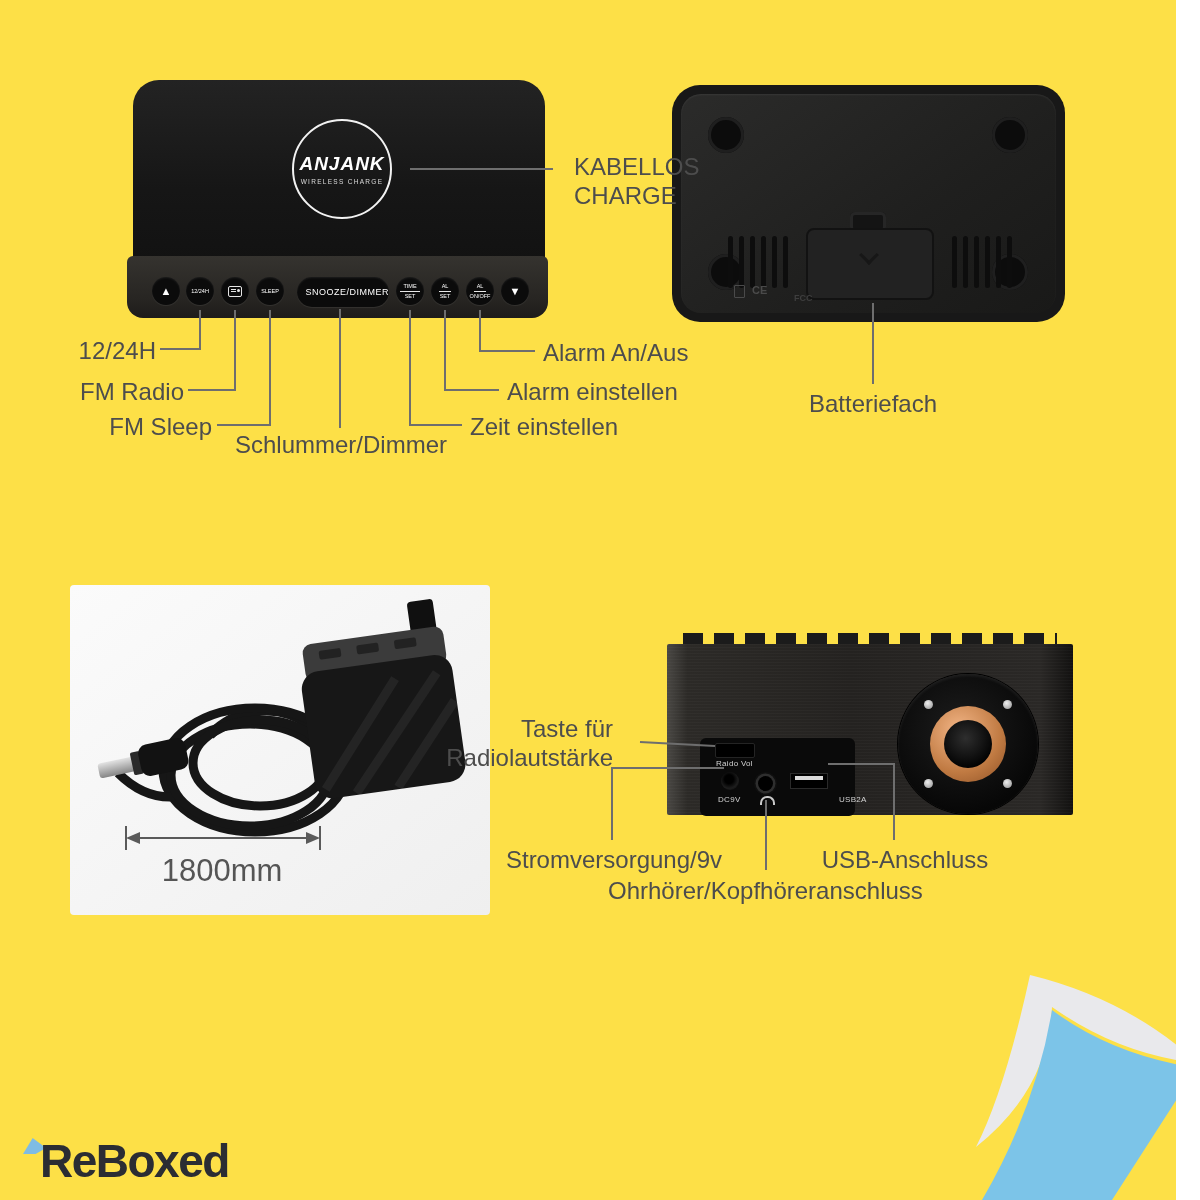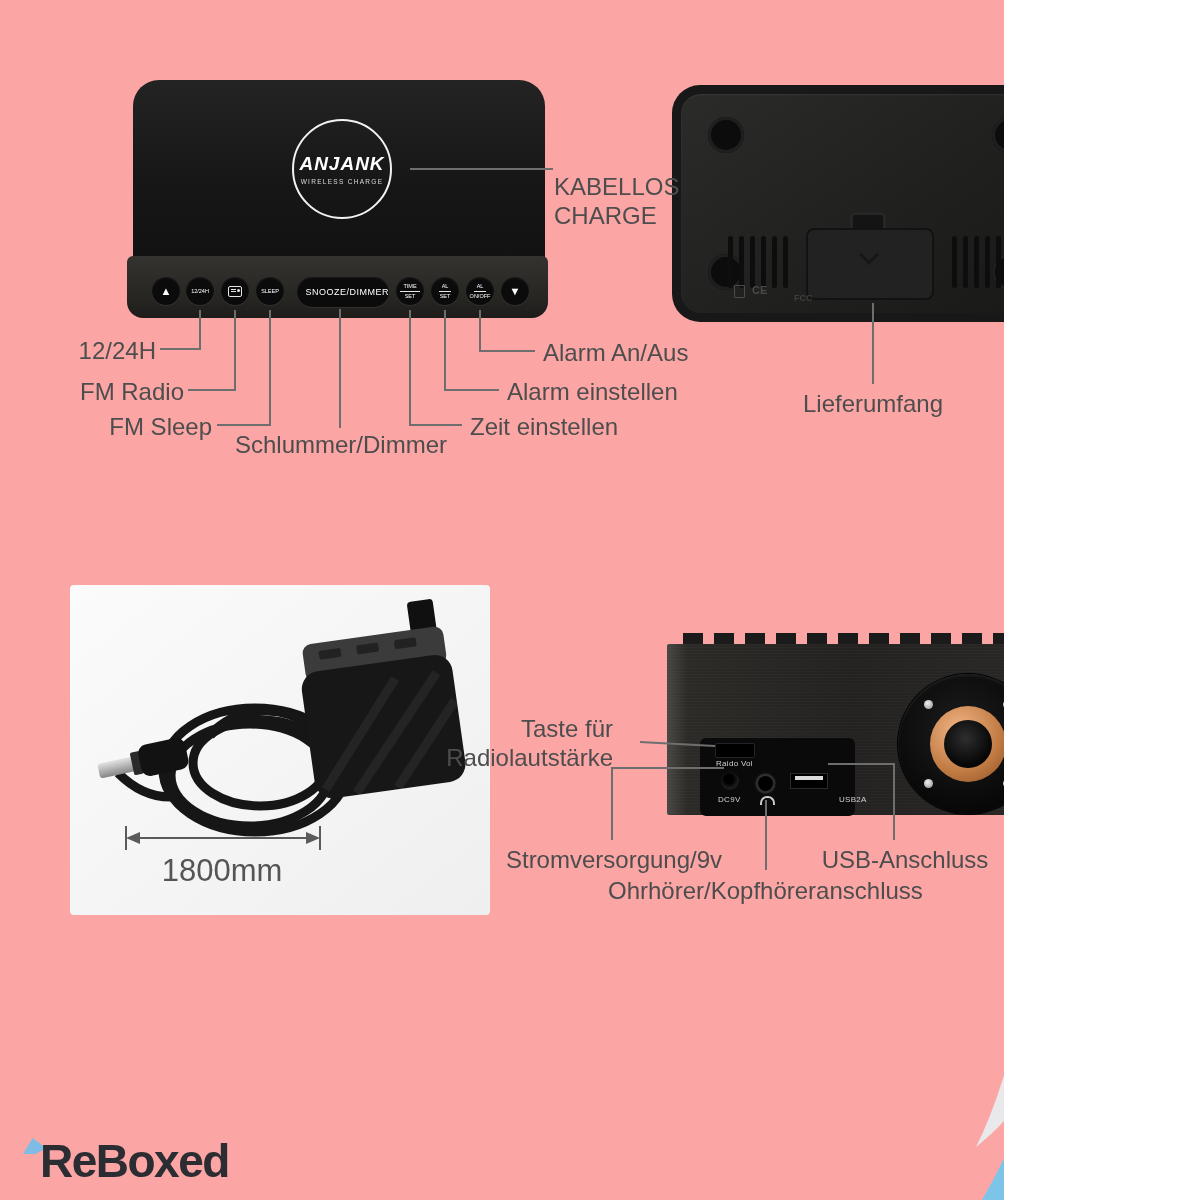--- a/index.html
+++ b/index.html
@@ -1,16 +1,16 @@
 <!DOCTYPE html>
 <html><head>
 <meta charset="utf-8">
 <style>
   html,body{margin:0;padding:0;background:#fff;}
-  .canvas{position:relative;width:1004px;height:1200px;background:#fca5a5;overflow:hidden;
+  .canvas{position:relative;width:1176px;height:1200px;background:#fde047;overflow:hidden;
           font-family:"Liberation Sans",sans-serif;}
   .abs{position:absolute;}
   
   .ann{position:absolute;font-size:24px;color:#4d4d4d;line-height:1.22;white-space:nowrap;}
   .ann.r{text-align:right;}
   .ann.c{text-align:center;}
   
   .front-body{position:absolute;left:133px;top:80px;width:412px;height:182px;
               background:linear-gradient(180deg,#232323,#161616 60%,#121212);
               border-radius:26px 26px 4px 4px;}
@@ -251,33 +251,33 @@
       <polyline points="445,310 445,390 499,390"></polyline>
       <polyline points="480,310 480,351 535,351"></polyline>
       <polyline points="873,303 873,384"></polyline>
       <polyline points="640,742 715,746"></polyline>
       <polyline points="724,768 612,768 612,840"></polyline>
       <polyline points="766,800 766,870"></polyline>
       <polyline points="828,764 894,764 894,840"></polyline>
     </g>
   </svg>
 
-  <div class="ann" style="left:554px;top:152px;margin-top:20px;">
+  <div class="ann" style="left:574px;top:152px;">
     <div>KABELLOS</div>
     <div>CHARGE</div>
   </div>
   <div class="ann r" style="left:62px;top:336px;width:94px;">12/24H</div>
   <div class="ann r" style="left:60px;top:377px;width:124px;">FM Radio</div>
   <div class="ann r" style="left:85px;top:412px;width:127px;">FM Sleep</div>
   <div class="ann c" style="left:235px;top:430px;width:210px;">Schlummer/Dimmer</div>
   <div class="ann" style="left:470px;top:412px;">Zeit einstellen</div>
   <div class="ann" style="left:507px;top:377px;">Alarm einstellen</div>
   <div class="ann" style="left:543px;top:338px;">Alarm An/Aus</div>
 
-  <div class="ann c" style="left:723px;top:389px;width:300px;">Lieferumfang</div>
+  <div class="ann c" style="left:723px;top:389px;width:300px;">Batteriefach</div>
 
   <div class="ann r" style="left:413px;top:714px;width:200px;">
     <div>Taste für</div>
     <div>Radiolautstärke</div>
   </div>
   <div class="ann c" style="left:464px;top:845px;width:300px;">Stromversorgung/9v</div>
   <div class="ann c" style="left:757px;top:845px;width:296px;">USB-Anschluss</div>
   <div class="ann c" style="left:608px;top:876px;width:312px;">Ohrhörer/Kopfhöreranschluss</div>
 
   <svg class="abs" style="left:960px;top:955px;" width="240" height="245" viewBox="0 0 240 245">

